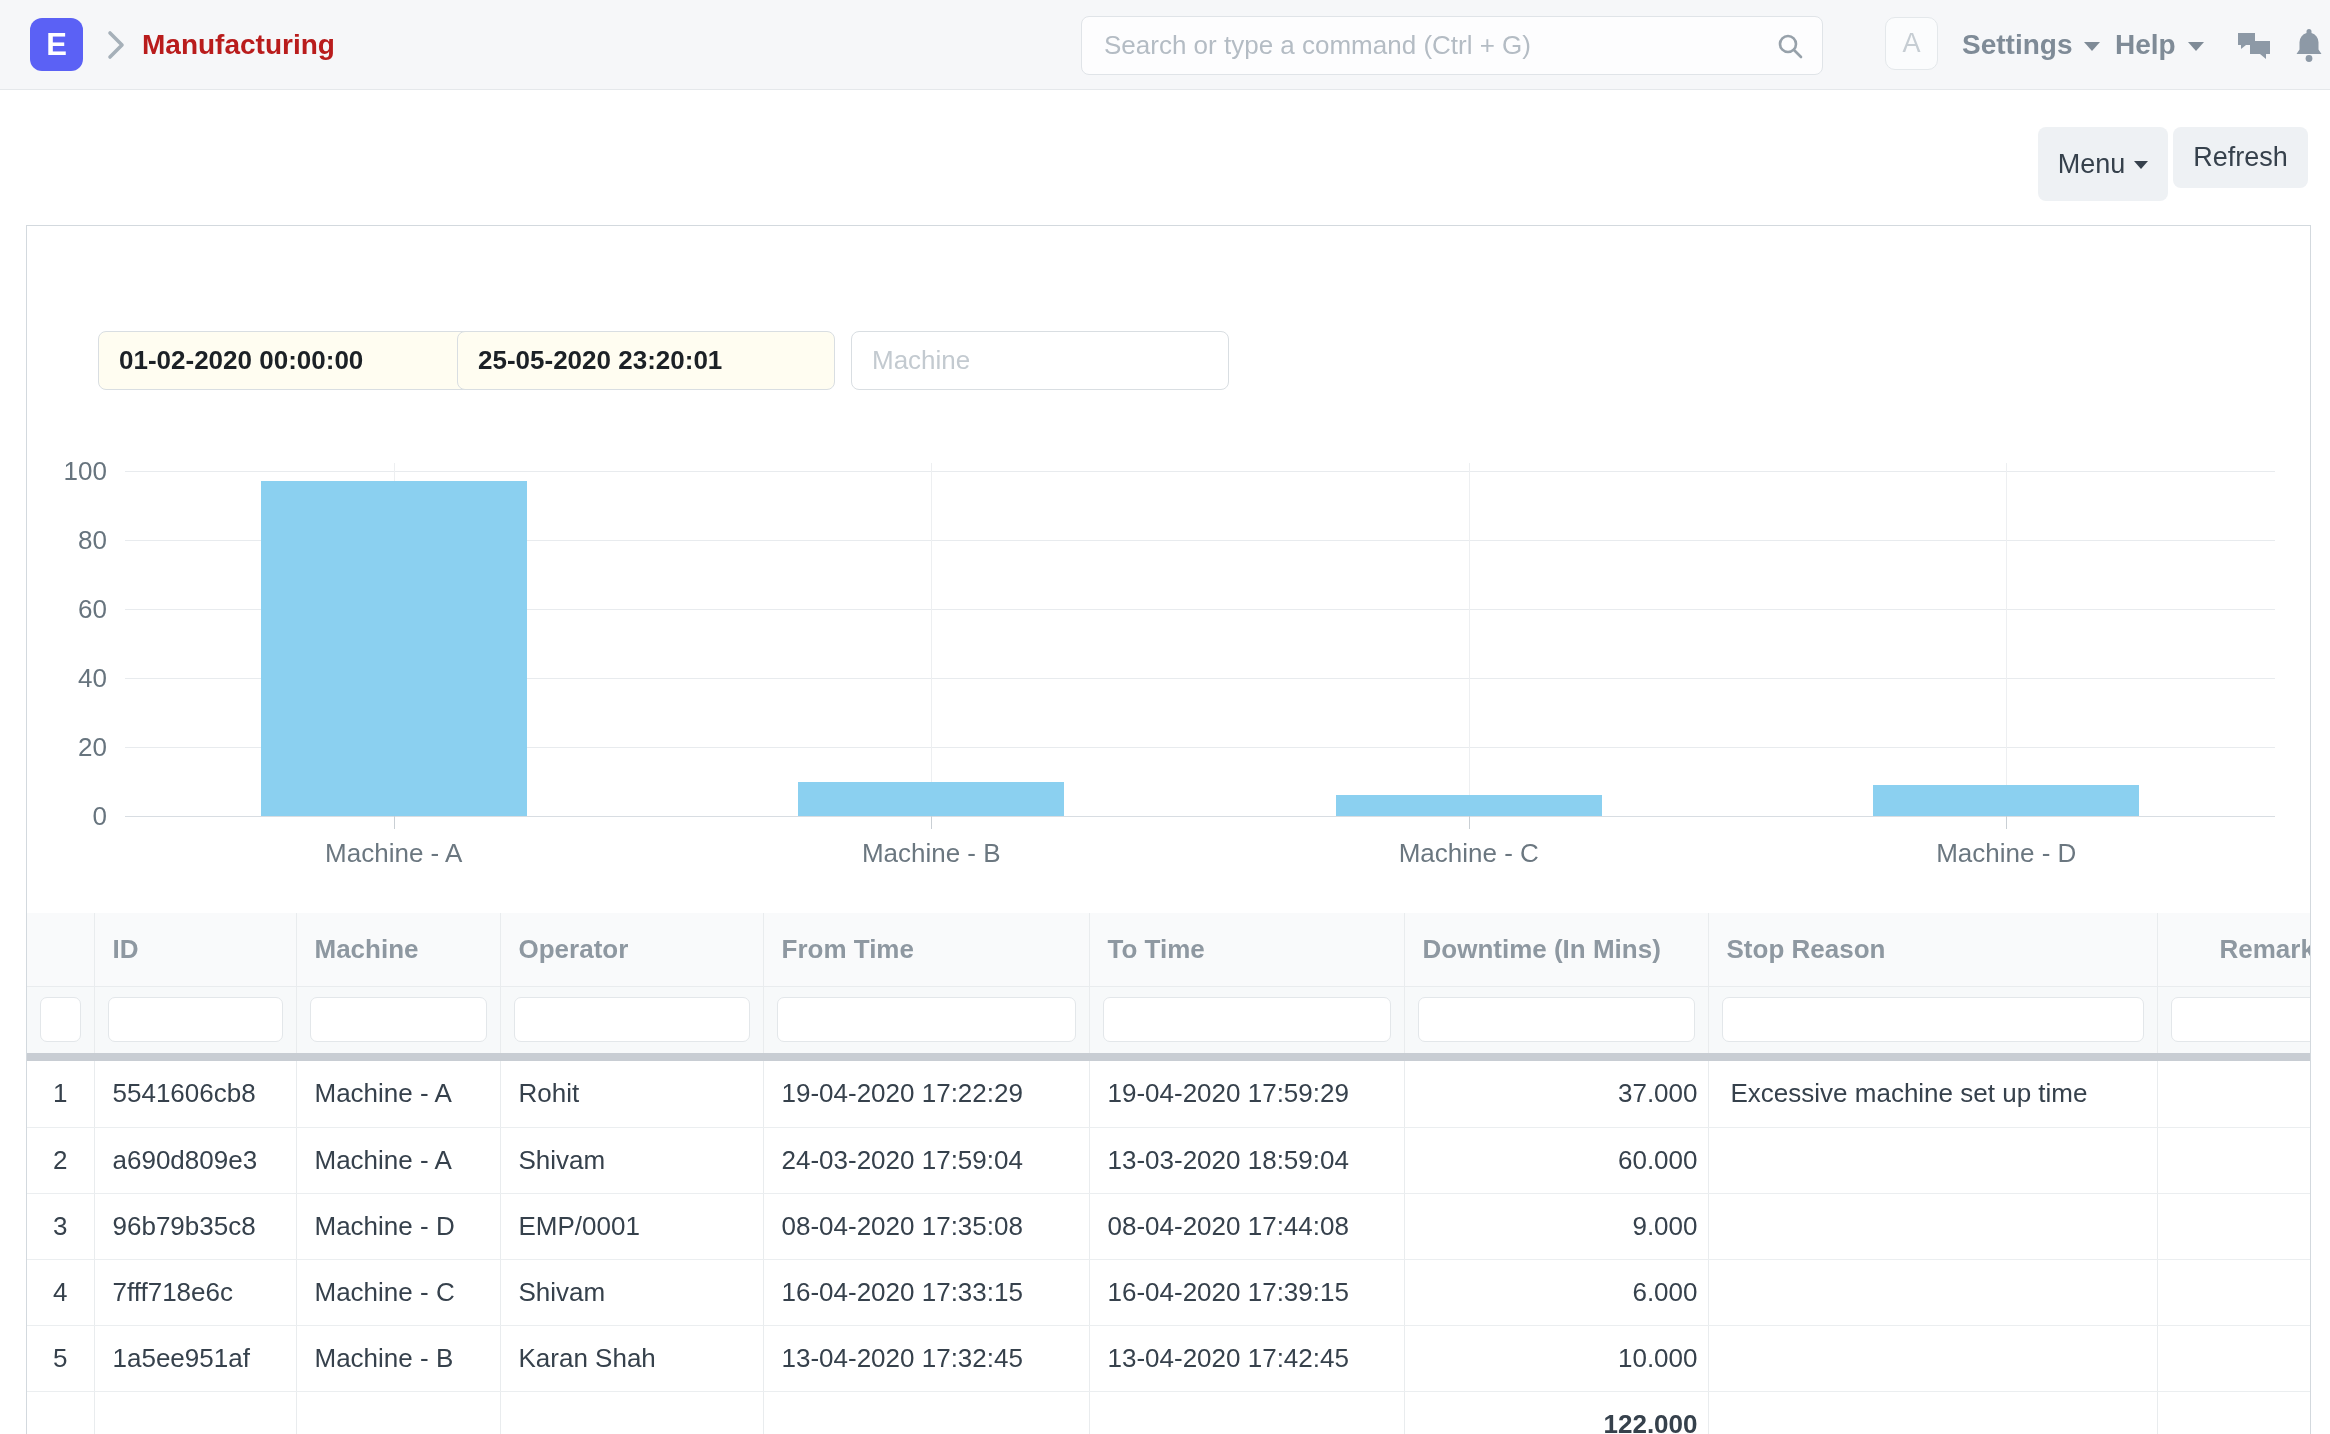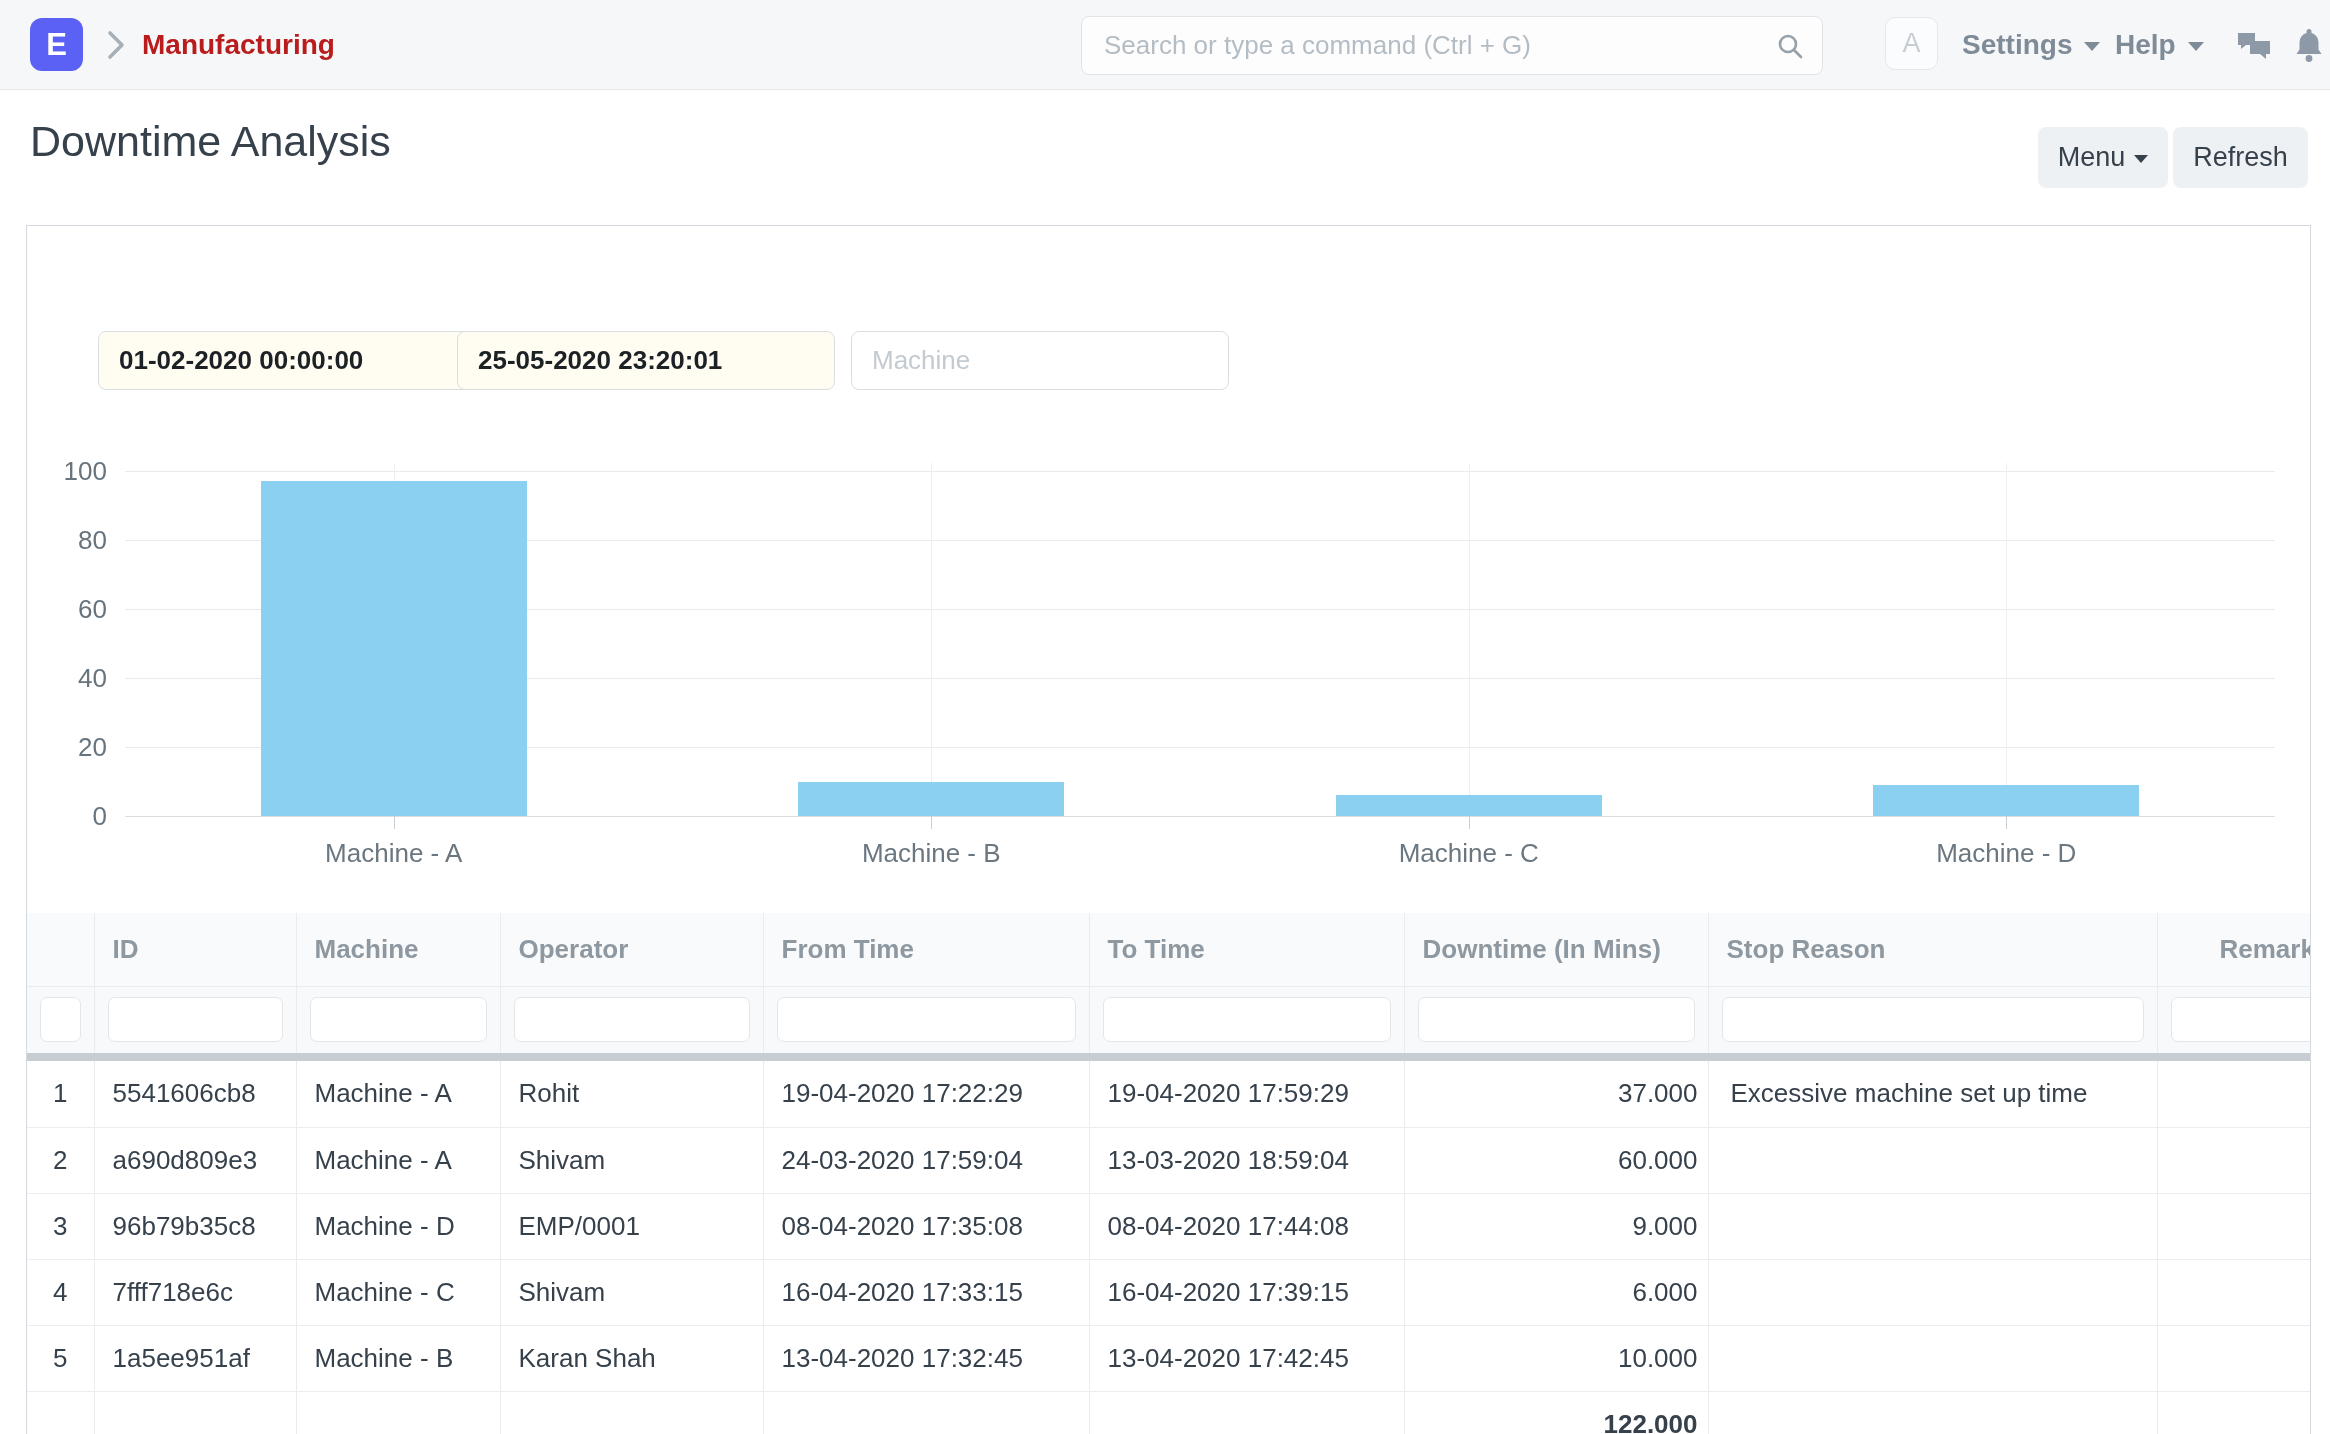--- a/index.html
+++ b/index.html
@@ -28,21 +28,21 @@
   .nav-item .caret { margin-left:12px; }
   .caret { display:inline-block; width:0; height:0; border-left:8px solid transparent;
     border-right:8px solid transparent; border-top:9px solid currentColor; vertical-align:middle; }
   .nav-ico { position:absolute; top:25px; width:40px; height:40px; color:#8d99a6; cursor:pointer; }
 
   
   .page-head { position:absolute; top:90px; left:0; width:2330px; height:135px; background:#fff; }
   .page-title { position:absolute; left:30px; top:27px; font-size:43px; font-weight:500; color:#36414c; }
   .btn { background:#eef1f4; border:none; border-radius:8px; font-size:27px; color:#36414c;
     font-family:"Liberation Sans","DejaVu Sans",sans-serif; cursor:pointer; }
-  .btn-menu { position:absolute; left:2038px; top:37px; width:130px; height:61px; }
+  .btn-menu { position:absolute; left:2038px; top:37px; width:130px; height:74px; }
   .btn-menu .caret { border-top-width:8px; border-left-width:7px; border-right-width:7px; margin-left:9px; }
   .btn-refresh { position:absolute; left:2173px; top:37px; width:135px; height:61px; }
 
   
   .report { position:absolute; top:225px; left:26px; width:2285px; height:1209px;
     background:#fff; border:1px solid #d3d9de; border-bottom:none; overflow:hidden; }
   .toolbar { position:absolute; top:0; left:0; width:100%; height:84px;
     background:#fafbfc; border-bottom:1px solid #dfe4e8; }
   .btn-sm { position:absolute; top:18px; height:46px; background:#f2f4f6; border:none;
     border-radius:7px; font-size:26px; color:#36414c; cursor:pointer;
@@ -127,21 +127,20 @@
   </span>
   <span class="nav-ico" style="left:2290px;">
     <svg width="38" height="40" viewBox="0 0 38 40" fill="#8d99a6">
         <path d="M19 4a2.5 2.5 0 0 1 2.5 2.5V8a9.5 9.5 0 0 1 7 9.2v7.3l3 4.5H6.5l3-4.5v-7.3a9.5 9.5 0 0 1 7-9.2V6.5A2.5 2.5 0 0 1 19 4z"></path>
         <circle cx="19" cy="33.5" r="3.4"></circle>
       </svg>
   </span>
 </div>
 
 <div class="page-head">
-  <div class="page-title">Downtime Analysis</div>
   <button class="btn btn-menu">
     <span>Menu</span><span class="caret"></span>
   </button>
   <button class="btn btn-refresh">Refresh</button>
 </div>
 
 <div class="report">
 
   <input class="filter-input f-from" value="01-02-2020 00:00:00" style="">
   <input class="filter-input f-to" value="25-05-2020 23:20:01" style="">

